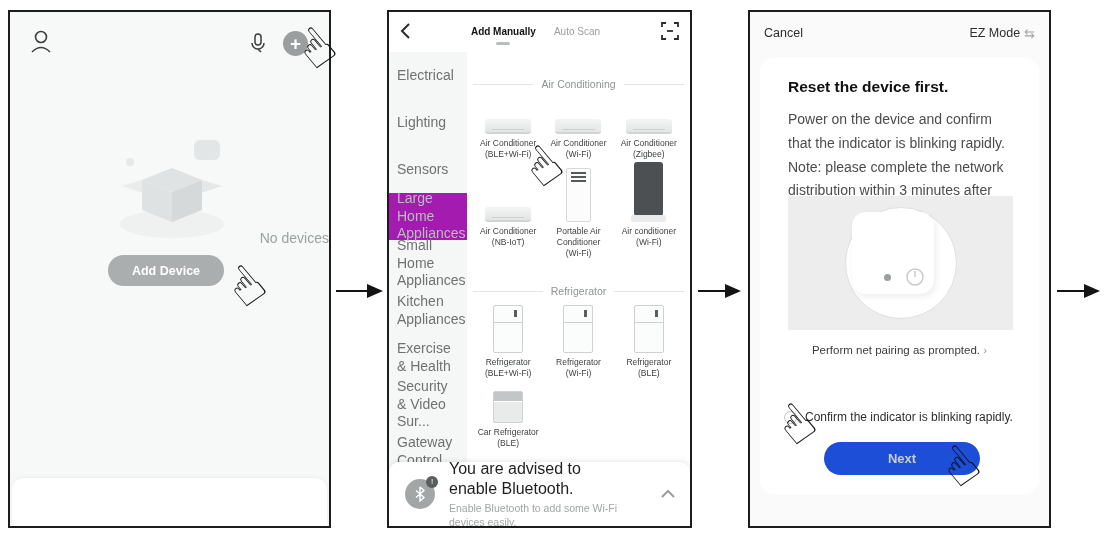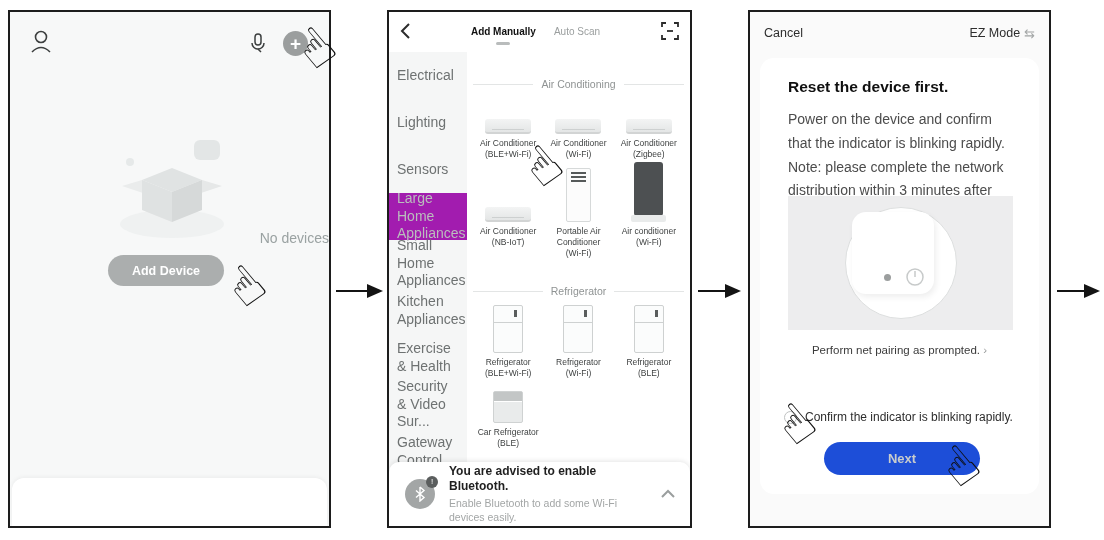--- a/index.html
+++ b/index.html
@@ -72,21 +72,21 @@
   .ic-fridge-car::before { content:""; position:absolute; top:0; left:0; right:0; height:9px; background:#c3c6c6;
                 border-bottom:1px solid #ffffff; }
 
   .s2-sheet { position:absolute; left:0; right:0; bottom:0; height:64px; background:#ffffff; z-index:6;
               border-radius:10px 10px 0 0; box-shadow:0 -1px 5px rgba(0,0,0,0.10); display:flex; align-items:center; }
   .bt-badge-wrap { position:relative; margin-left:16px; flex-shrink:0; }
   .bt-circle { width:30px; height:30px; border-radius:50%; background:#a3a6a6; display:flex; align-items:center; justify-content:center; }
   .bt-alert { position:absolute; top:-3px; right:-3px; width:12px; height:12px; border-radius:50%; background:#5b5e5e;
               color:#fff; font-size:8px; line-height:12px; text-align:center; }
   .bt-texts { margin-left:14px; width:172px; }
-  .bt-title { font-size:12px; font-weight:bold; color:#1f1f1f; line-height:1.3; }
+  .bt-title { font-size:16px; font-weight:normal; color:#1f1f1f; line-height:1.3; }
   .bt-body { font-size:10.5px; color:#a3a6a6; line-height:1.3; margin-top:2px; }
   .bt-collapse { margin-left:auto; margin-right:14px; background:none; border:none; cursor:pointer; height:16px; }
 
   
   .s3-topbar { position:absolute; top:0; left:0; right:0; height:42px; display:flex; align-items:center; padding:0 14px; }
   .s3-cancel { background:none; border:none; font-size:12.5px; color:#2e2e2e; cursor:pointer; font-family:"Liberation Sans",sans-serif; }
   .s3-mode { margin-left:auto; background:none; border:none; font-size:12.5px; color:#2e2e2e; cursor:pointer;
              display:flex; align-items:center; gap:4px; font-family:"Liberation Sans",sans-serif; }
   .s3-mode .swap { color:#a3a6a6; font-size:13px; }
   .s3-card { position:absolute; left:10px; right:10px; top:46px; bottom:32px; background:#ffffff; border-radius:14px; }

